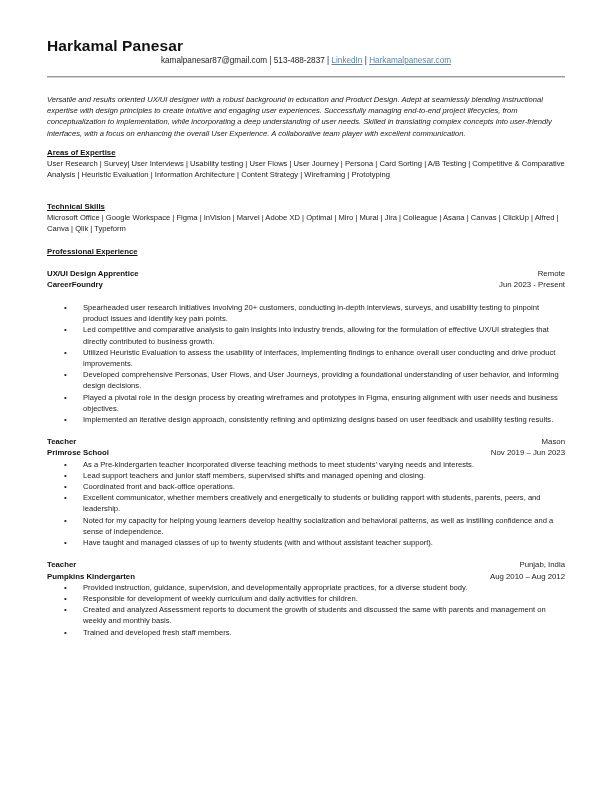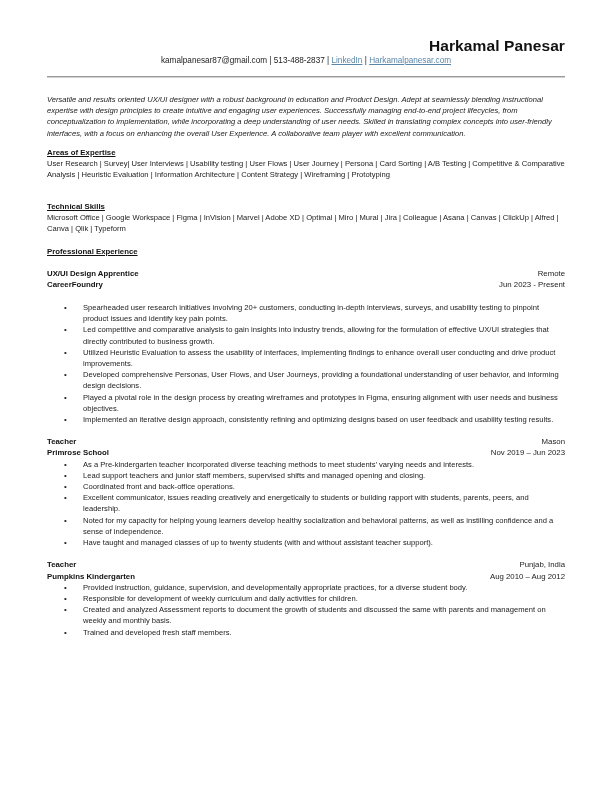--- a/index.html
+++ b/index.html
@@ -3,21 +3,21 @@
 <meta charset="utf-8">
 <style>
   html, body { margin: 0; padding: 0; }
   body {
     width: 612px; height: 792px; background: #ffffff;
     font-family: "Liberation Sans", "DejaVu Sans", sans-serif;
     color: #1a1a1a; position: relative; overflow: hidden;
   }
   .page { position: absolute; left: 47px; top: 36px; width: 518px; }
   .name {
-    text-align: right; font-size: 15.5px; font-weight: bold; color: #111;
+    text-align: left; font-size: 15.5px; font-weight: bold; color: #111;
     line-height: 19px; letter-spacing: 0.1px;
   }
   .contact {
     text-align: center; font-size: 8.2px; line-height: 11px; color: #222;
     margin-top: 0px;
   }
   .contact a { color: #5a86a8; text-decoration: underline; }
   .divider { height: 1px; background: #9a9a9a; margin-top: 10px; border-bottom: 1px solid #d0d0d0; }
   .summary { font-size: 7.6px; line-height: 11.2px; margin-top: 16px; color: #222; font-style: italic; }
   .section-title {
@@ -95,21 +95,21 @@
         <span class="right">Mason</span>
       </div>
       <div class="job-head">
         <span class="left">Primrose School</span>
         <span class="right">Nov 2019 – Jun 2023</span>
       </div>
       <ul class="bullets">
         <li>As a Pre-kindergarten teacher incorporated diverse teaching methods to meet students’ varying needs and interests.</li>
         <li>Lead support teachers and junior staff members, supervised shifts and managed opening and closing.</li>
         <li>Coordinated front and back-office operations.</li>
-        <li>Excellent communicator, issues reading creatively and energetically to students or building rapport with students, parents, peers, and leadership.</li>
+        <li>Excellent communicator, whether members creatively and energetically to students or building rapport with students, parents, peers, and leadership.</li>
         <li>Noted for my capacity for helping young learners develop healthy socialization and behavioral patterns, as well as instilling confidence and a sense of independence.</li>
         <li>Have taught and managed classes of up to twenty students (with and without assistant teacher support).</li>
       </ul>
     </div>
 
     <div class="job3">
       <div class="job-head">
         <span class="left">Teacher</span>
         <span class="right">Punjab, India</span>
       </div>

